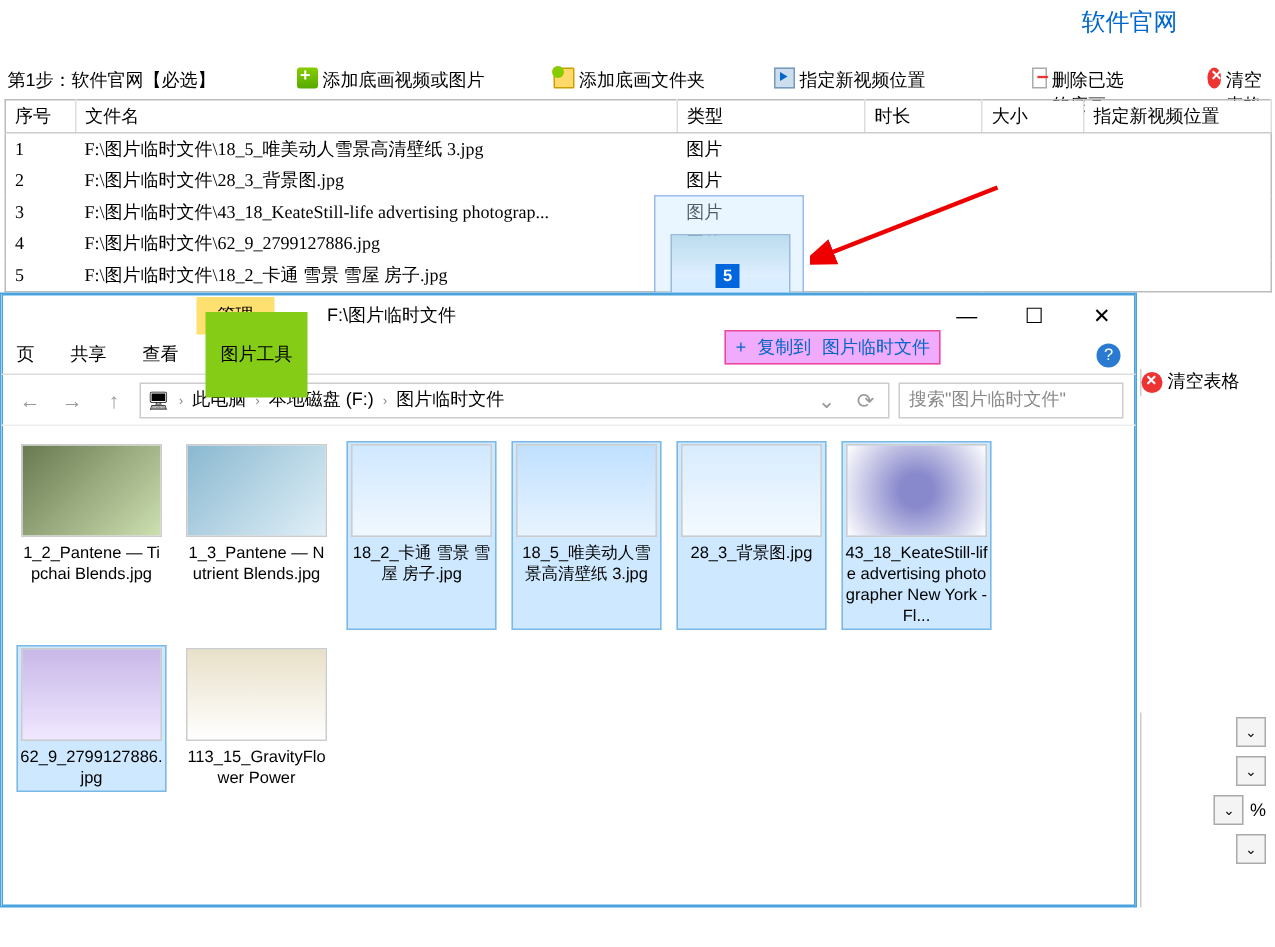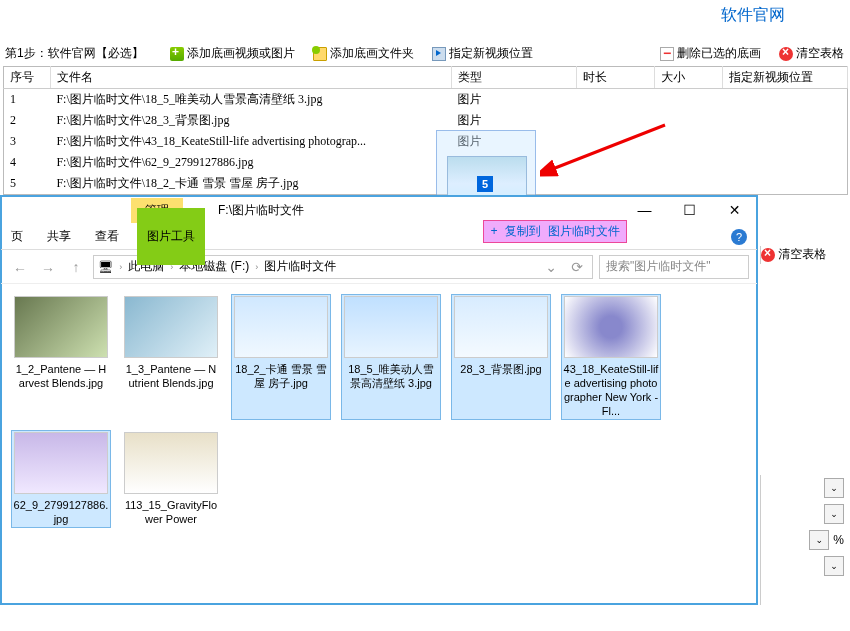--- a/index.html
+++ b/index.html
@@ -1,20 +1,20 @@
 <!DOCTYPE html>
 <html><head>
 <meta charset="utf-8">
 <style>
 * { box-sizing: border-box; margin: 0; padding: 0; font-family: "Microsoft YaHei", "SimSun", sans-serif; }
 body { background: #fff; font-size: 12px; color: #000; width: 850px; height: 631px; overflow: hidden; position: relative; }
 
 
 .step-label { position: absolute; left: 5px; top: 45px; font-size: 12px; }
-.toolbar-btn { display: inline-flex; align-items: center; gap: 3px; font-size: 12px; cursor: pointer; }
+.toolbar-btn { display: inline-flex; gap: 3px; font-size: 12px; cursor: pointer; margin-left: 28px; }
 .toolbar { position: absolute; top: 45px; display: flex; gap: 18px; }
 .toolbar.left { left: 170px; }
 .toolbar.right { left: 660px; }
 .ico { width: 14px; height: 14px; display: inline-block; }
 .ico-add { background: linear-gradient(#8c0,#5a0); border-radius: 2px; position: relative; }
 .ico-add::before { content:"+"; color:#fff; position:absolute; left:2px; top:-2px; font-weight:bold; }
 .ico-folder { background:#ffd96a; border:1px solid #c9a000; border-radius:1px; position:relative; }
 .ico-folder::before { content:""; position:absolute; left:-2px; top:-2px; width:8px; height:8px; background:#8c0; border-radius:50%; }
 .ico-vid { background:#cde; border:1px solid #79b; position:relative; }
 .ico-vid::before { content:""; position:absolute; left:3px; top:2px; border-left:5px solid #06c; border-top:3px solid transparent; border-bottom:3px solid transparent; }
@@ -221,21 +221,21 @@
       <div class="addr-actions">
         <span class="nav-arrow">⌄</span>
         <span class="nav-arrow">⟳</span>
       </div>
     </div>
     <div class="search-box">搜索"图片临时文件"</div>
   </div>
   <div class="exp-body" id="exp-body">
       <div class="file-item">
         <div class="thumb t1"></div>
-        <div class="fname">1_2_Pantene — Harvest Blends.jpg</div>
+        <div class="fname">1_2_Pantene — Tipchai Blends.jpg</div>
       </div>
       <div class="file-item">
         <div class="thumb t2"></div>
         <div class="fname">1_3_Pantene — Nutrient Blends.jpg</div>
       </div>
       <div class="file-item sel">
         <div class="thumb t4"></div>
         <div class="fname">18_2_卡通 雪景 雪屋 房子.jpg</div>
       </div>
       <div class="file-item sel">

